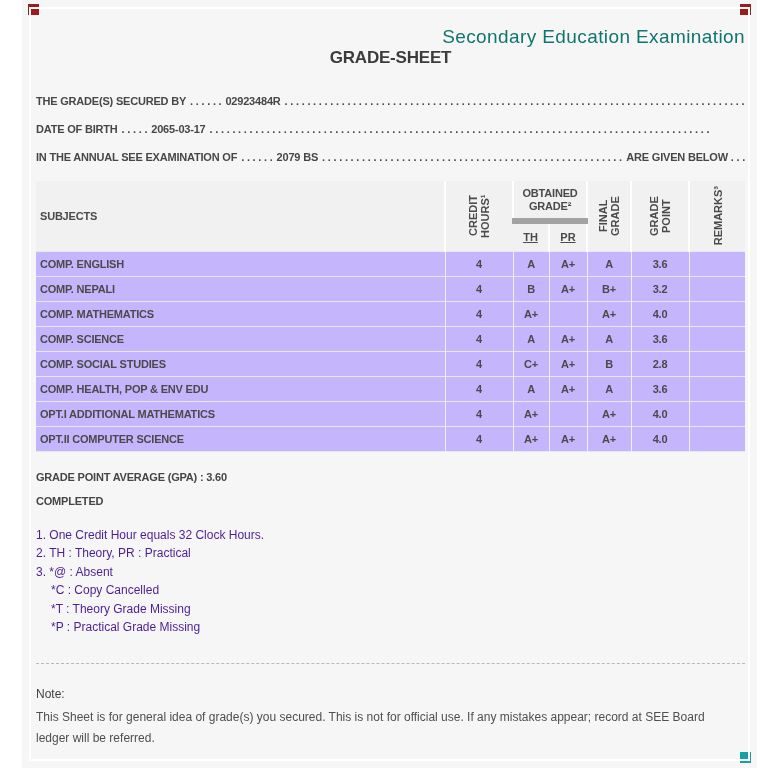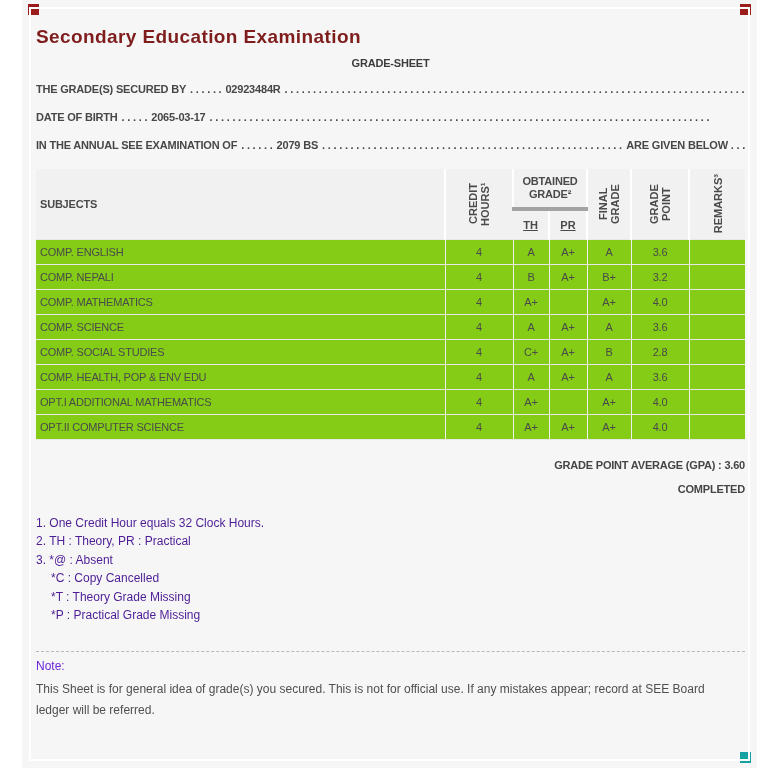--- a/index.html
+++ b/index.html
@@ -5,24 +5,24 @@
   * { margin:0; padding:0; box-sizing:border-box; }
   body { width:784px; height:774px; background:#ffffff; font-family:"Liberation Sans", sans-serif; }
   .panel { position:relative; margin-left:22px; width:735px; height:768px; background:#f6f6f6; overflow:hidden; }
   .panel-border { position:absolute; inset:7px; border:2px solid #ffffff; pointer-events:none; }
   .corner { position:absolute; width:11px; height:11px; }
   .corner.tl { left:6px; top:4px; background:#9c1c1c; }
   .corner.tr { right:6px; top:4px; background:#9c1c1c; }
   .corner.br { right:6px; bottom:5px; background:#16a2a2; }
   .content { position:relative; padding:26px 12px 0 14px; }
 
-  .title { text-align:left; color:#7f1d1d; font-size:19px; font-weight:700; letter-spacing:0.4px; }
-  .subtitle { text-align:center; color:#3c3c3c; font-size:11px; font-weight:700; letter-spacing:-0.2px; margin-top:9px; }
-
-  .info { margin-top:6px; }
+  .title { text-align:right; color:#0f766e; font-size:19px; font-weight:400; letter-spacing:0.4px; }
+  .subtitle { text-align:center; color:#3c3c3c; font-size:17px; font-weight:700; letter-spacing:-0.2px; }
+
+  .info { margin-top:19px; }
   .info-line { display:flex; align-items:baseline; white-space:nowrap; overflow:hidden;
                font-size:11px; font-weight:700; color:#474747; letter-spacing:-0.2px; line-height:28px; }
   .info-line .lbl { flex:0 0 auto; }
   .info-line .dots { flex:0 0 auto; padding:0 4px; }
   .info-line .val { flex:0 0 auto; }
   .info-line .fill { flex:1 1 auto; overflow:hidden; padding-left:4px; }
   .info-line .suffix { flex:0 0 auto; padding-left:4px; }
 
   table { border-collapse:collapse; table-layout:fixed; width:709px; margin-top:10px;
           font-size:11px; color:#4a4a4a; }
@@ -30,38 +30,38 @@
   col.c-pr { width:38px; } col.c-fin { width:44px; } col.c-pt { width:58px; } col.c-rem { width:56px; }
   thead th { background:#f1f1f1; border-left:2px solid #ffffff; font-weight:700; padding:0; }
   thead th:first-child { border-left:none; }
   th.subjects { text-align:left; padding-left:4px; vertical-align:middle; letter-spacing:-0.2px; }
   .hwrap { display:flex; align-items:center; justify-content:center; width:100%; height:100%; }
   .vtext { writing-mode:vertical-rl; transform:rotate(180deg); line-height:12px; letter-spacing:0; font-weight:700; }
   .vtext.two { height:60px; }
   .vtext.short { height:44px; }
   .vtext.nowrapv { white-space:nowrap; }
   th.obtained { height:40px; vertical-align:middle; text-align:center; line-height:13px;
-                border-bottom:4px solid #a3a3a3; letter-spacing:-0.2px; }
+                border-bottom:6px solid #a3a3a3; letter-spacing:-0.2px; }
   tr.h-top th { height:40px; }
   tr.h-top th[rowspan] { height:70px; }
   tr.h-sub th { height:30px; text-align:center; vertical-align:middle;text-decoration:underline; }
-  tbody td { height:25px; background:#84cc16; border-top:1px solid #e8e8e8; border-left:1px solid #efefef;
-             text-align:center; vertical-align:middle; font-weight:400; letter-spacing:-0.2px; }
+  tbody td { height:25px; background:#c4b5fd; border-top:1px solid #e8e8e8; border-left:1px solid #efefef;
+             text-align:center; vertical-align:middle; font-weight:700; letter-spacing:-0.2px; }
   tbody td:first-child { border-left:none; text-align:left; padding-left:4px; }
   tbody tr:last-child td { border-bottom:1px solid #e8e8e8; }
 
-  .summary { margin-top:14px; text-align:right; font-size:11px; font-weight:700; color:#454545; letter-spacing:-0.2px; }
+  .summary { margin-top:14px; font-size:11px; font-weight:700; color:#454545; letter-spacing:-0.2px; }
   .summary .gpa-line { line-height:22px; }
   .summary .status-line { line-height:26px; }
 
   .footnotes { margin-top:12px; list-style:none; font-size:12px; color:#4c1d95; line-height:18.5px; }
   .footnotes li.indent { padding-left:15px; }
 
   .dashed-sep { margin-top:26px; border-top:1px dashed #b9b9b9; width:709px; }
-  .note-heading { margin-top:5px; font-size:12px; color:#6d28d9; line-height:18px; }
+  .note-heading { margin-top:21px; font-size:12px; color:#404040; line-height:18px; }
   .note-body { margin-top:4px; font-size:12px; color:#4f4f4f; line-height:21px; width:700px; }
 </style>
 </head>
 <body>
 
 <div class="panel">
   <div class="corner tl"></div>
   <div class="corner tr"></div>
   <div class="corner br"></div>
   <div class="panel-border"></div>

